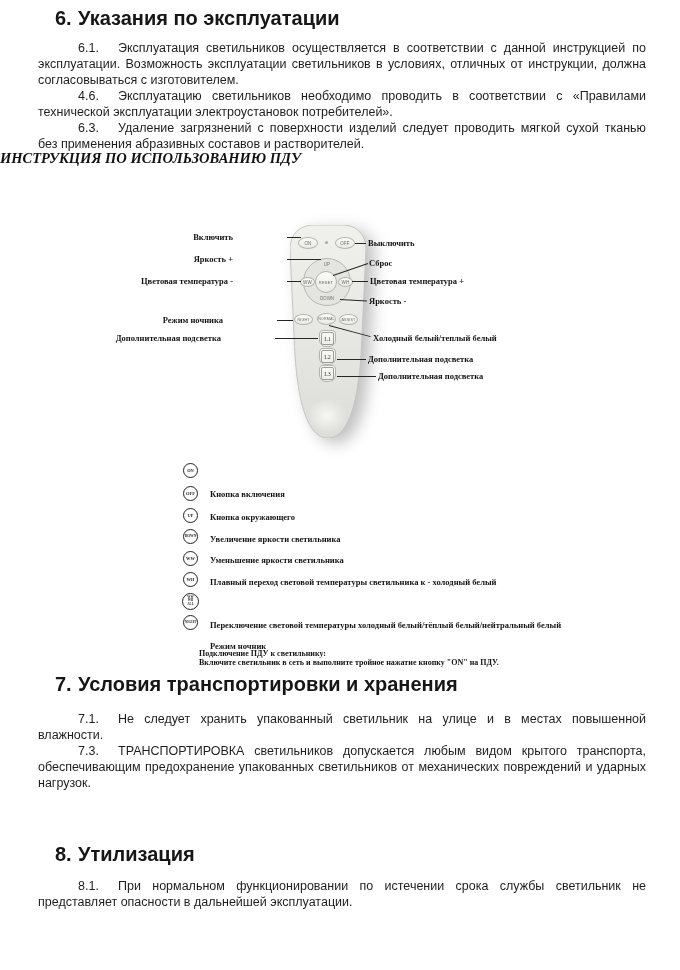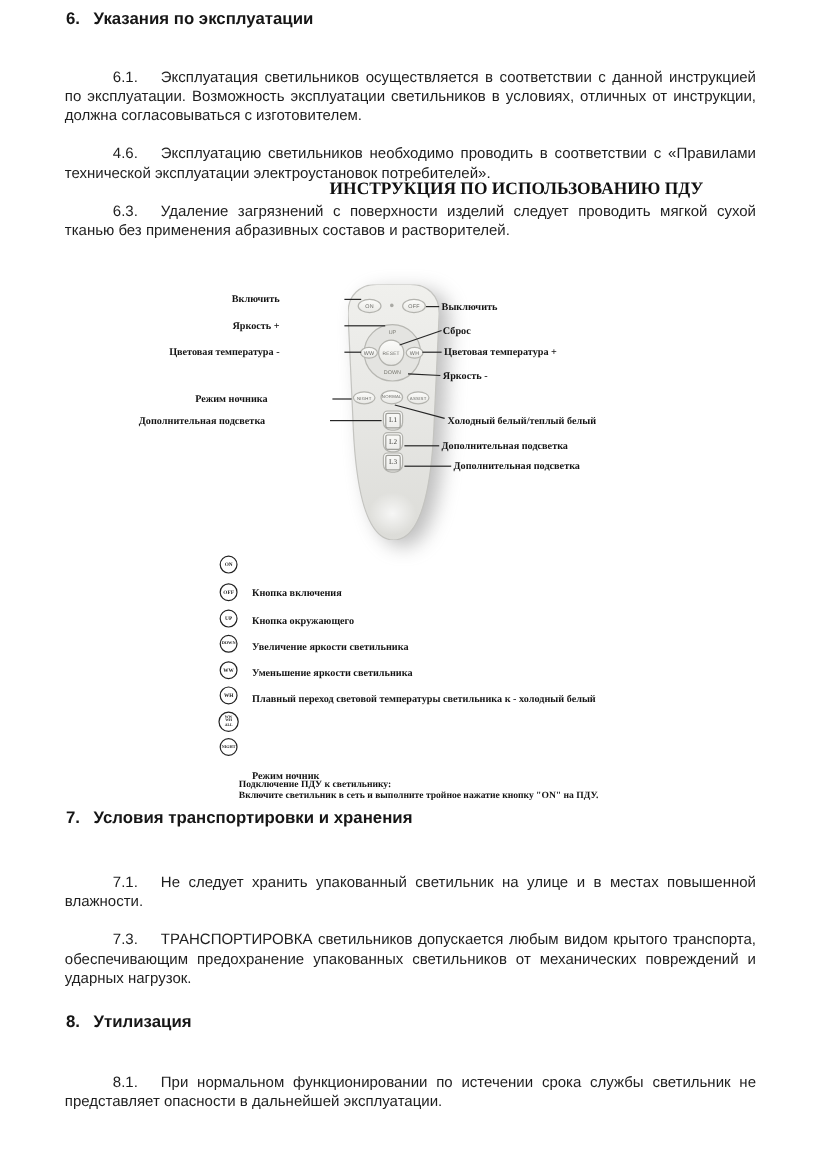--- a/index.html
+++ b/index.html
@@ -1,34 +1,34 @@
 <!DOCTYPE html>
 <html><head>
 <meta charset="utf-8">
 <style>
   html,body{margin:0;padding:0;background:#ffffff;}
   body{width:680px;height:970px;position:relative;overflow:hidden;
        font-family:"Liberation Sans","DejaVu Sans",sans-serif;color:#1b1b1b;}
 
   
-  .sec-title{position:absolute;left:55px;font-size:14px;font-weight:bold;color:#161616;white-space:nowrap;}
+  .sec-title{position:absolute;left:55px;font-size:20px;font-weight:bold;color:#161616;white-space:nowrap;}
   .sec-title .num{display:inline-block;width:23px;}
 
   
   .body-block{position:absolute;left:38px;width:608px;font-size:12.5px;line-height:16px;
               text-align:justify;color:#1e1e1e;}
-  .body-block p{margin:16px;text-indent:40px;}
+  .body-block p{margin:0;text-indent:40px;}
   .pnum{display:inline-block;width:40px;text-indent:0;}
 
   
-  .pdu-heading{position:absolute;top:150px;left:0;width:586px;text-align:right;
-               font-family:"Liberation Serif","DejaVu Serif",serif;font-weight:bold;font-size:14.5px;color:#111;}
+  .pdu-heading{position:absolute;top:150px;left:0;width:586px;text-align:left;
+               font-family:"Liberation Serif","DejaVu Serif",serif;font-weight:bold;font-size:14.5px;color:#111;font-style:italic;}
 
   
-  .diagram{position:absolute;top:222px;left:0;width:628px;height:243px;}
+  .diagram{position:absolute;top:210px;left:0;width:628px;height:243px;}
   .remote-svg{position:absolute;left:290px;top:15px;width:76px;height:213px;
               filter:drop-shadow(8px 5px 8px rgba(110,110,110,0.45));}
   .btn{position:absolute;background:linear-gradient(#fbfbf9,#e9e9e6);border:1px solid #b3b3ae;
        border-radius:50%;display:flex;align-items:center;justify-content:center;
        font-size:4.5px;color:#6a6a66;box-sizing:border-box;letter-spacing:.2px;}
   .btn-tiny-text{font-size:3.6px;}
   .pad-circle{position:absolute;left:303px;top:48px;width:48px;height:48px;border:1px solid #b7b7b2;
               border-radius:50%;background:#e4e4e1;box-sizing:border-box;}
   .pad-label{position:absolute;left:303px;width:48px;text-align:center;font-size:4.5px;color:#77776f;}
   .lbtn{position:absolute;left:319px;width:17px;height:17px;background:linear-gradient(#fafaf8,#ececea);
@@ -156,20 +156,21 @@
   <div class="leg-icon" style="top:92.5px;">WW</div>
   <div class="leg-text" style="top:94.5px;">Плавный переход световой температуры светильника к - холодный белый</div>
 
   <div class="leg-icon" style="top:113.5px;">WH</div>
 
   <div class="leg-icon leg-icon-big" style="top:134.5px;">
     <span>WW</span>
     <span>WH</span>
     <span>ALL</span>
   </div>
+  <div class="leg-text" style="top:137.5px;">Переключение световой температуры холодный белый/тёплый белый/нейтральный белый</div>
 
   <div class="leg-icon" style="top:156.5px;font-size:3.4px;">NIGHT</div>
   <div class="leg-text" style="top:158.5px;">Режим ночник</div>
 </div>
 
 <div class="note">
   <div>Подключение ПДУ к светильнику:</div>
   <div>Включите светильник в сеть и выполните тройное нажатие кнопку "ON" на ПДУ.</div>
 </div>
 

